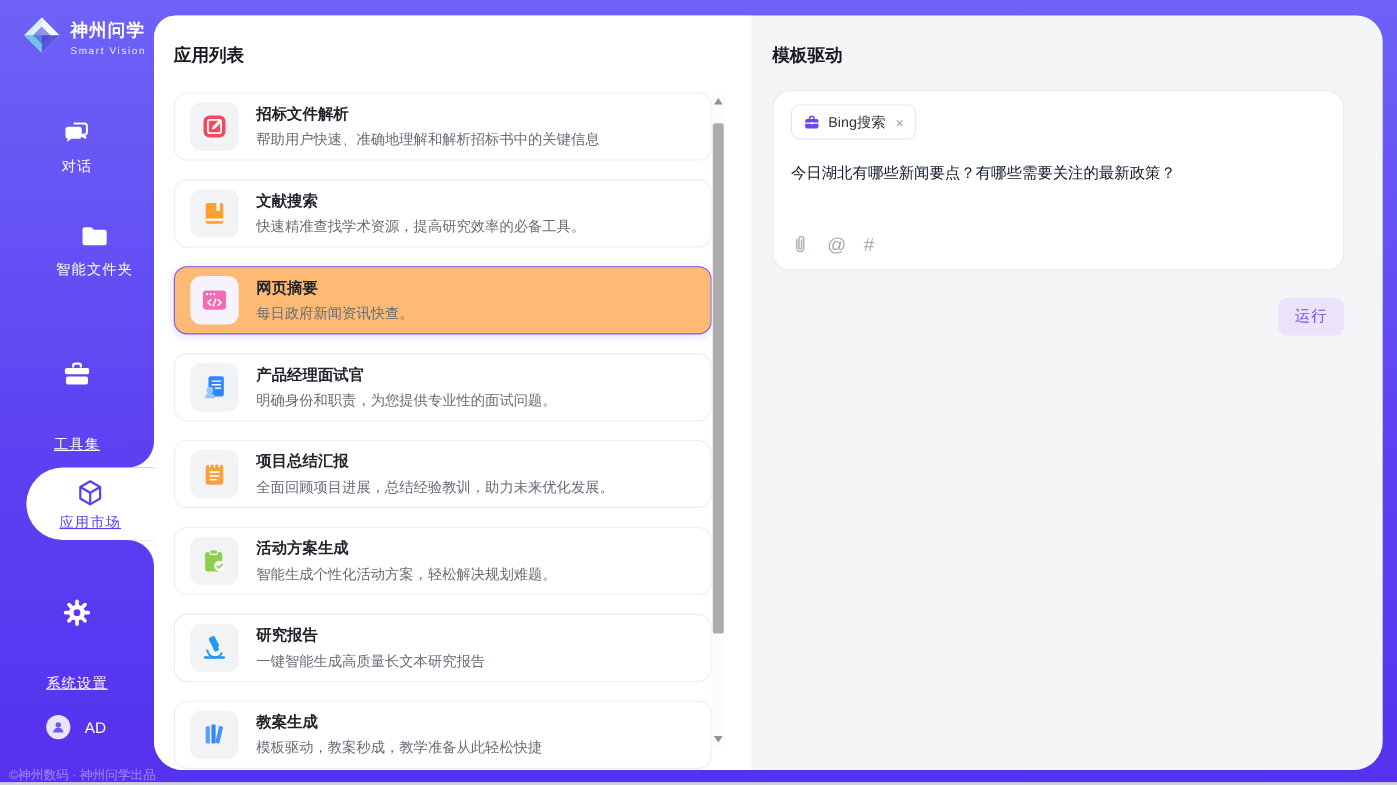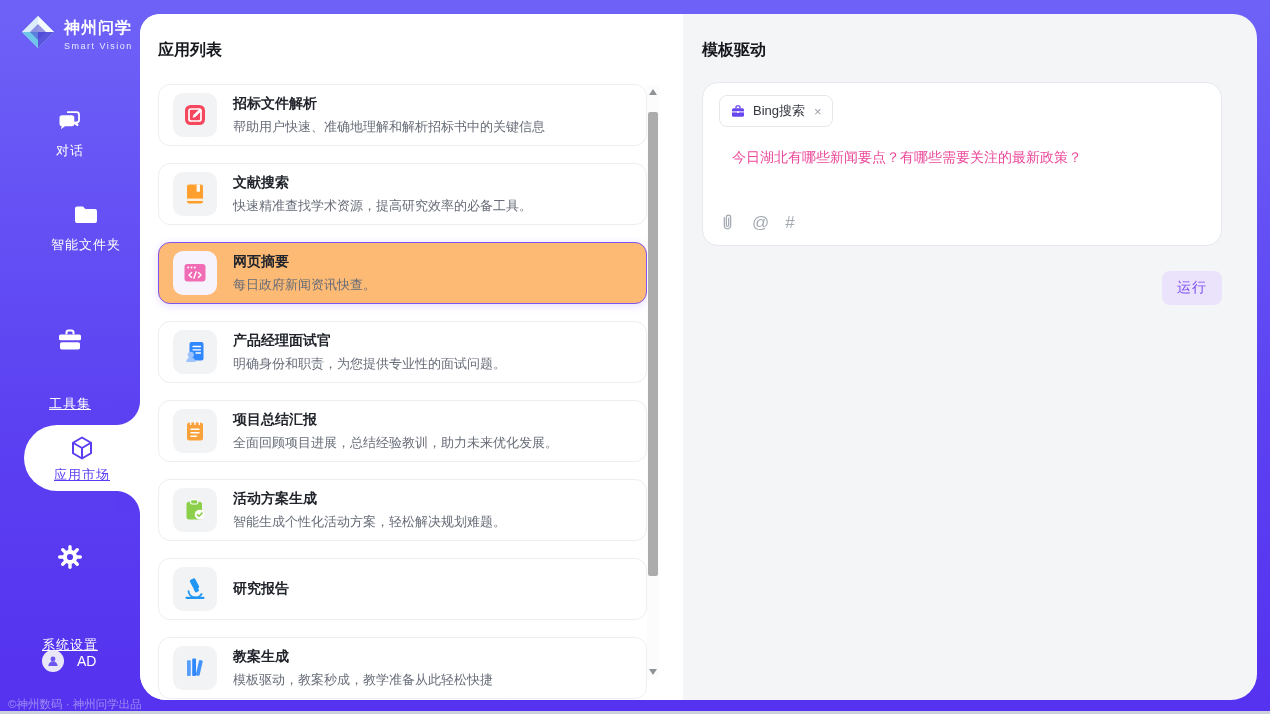--- a/index.html
+++ b/index.html
@@ -15,21 +15,21 @@
   .logo-text i { display:block; color:#e8ecff; font-size:9px; font-style:normal; letter-spacing:1.5px; margin-top:2px; }
   .nav-item { position:absolute; left:0; width:140px; display:flex; flex-direction:column;
     align-items:center; cursor:pointer; }
   .nav-item .nav-icon { width:30px; height:30px; color:#fff; }
   .nav-item .nav-label { margin-top:6px; font-size:13px; color:#fff; letter-spacing:1px; }
   .nav-item.underline .nav-label { text-decoration:underline;margin-top:40px; }
   .nav-item:nth-of-type(1){ top:106px; }
   .nav-item:nth-of-type(2){ top:200px;padding-left:32px; }
   .nav-item:nth-of-type(3){ top:325px; }
   .nav-item:nth-of-type(4){ top:425px; }
-  .nav-item:nth-of-type(5){ top:542px;gap:24px; }
+  .nav-item:nth-of-type(5){ top:542px; }
   .nav-item.active { left:24px; width:116px; height:66px; background:#fff;
     border-radius:33px 0 0 33px; justify-content:center; }
   .nav-item.active .nav-icon { color:#5b3df2; }
   .nav-item.active .nav-label { color:#5b3df2; margin-top:3px; }
   .nav-item.active::before { content:''; position:absolute; right:0; top:-24px; width:24px; height:24px;
     background:radial-gradient(circle 24px at 0 0, #5c41f2 23.5px, #fff 24.5px); }
   .nav-item.active::after { content:''; position:absolute; right:0; bottom:-24px; width:24px; height:24px;
     background:radial-gradient(circle 24px at 0 100%, #593cf1 23.5px, #fff 24.5px); }
   .user-row { position:absolute; left:42px; top:650px; display:flex; align-items:center; gap:13px; cursor:pointer; }
   .avatar { width:22px; height:22px; border-radius:50%; background:#e9e6fa; display:flex;
@@ -64,21 +64,21 @@
 
   
   .detail-pane { position:absolute; left:543px; top:0; width:574px; height:686px; }
   .prompt-card { position:absolute; left:19px; top:68px; width:520px; height:164px;
     background:#fff; border:1px solid #e7e8ec; border-radius:16px; }
   .tag { position:absolute; left:16px; top:12px; height:32px; display:inline-flex; align-items:center;
     gap:7px; padding:0 10px; border:1px solid #e6e7eb; border-radius:8px; background:#fff; cursor:pointer; }
   .tag svg { width:16px; height:16px; color:#6847f1; }
   .tag .tag-label { font-size:13px; color:#32363d; }
   .tag .x { font-size:13px; color:#9aa0a8; margin-left:2px; cursor:pointer; }
-  .prompt-text { position:absolute; left:29px; top:66px; width:480px; font-size:14px; color:#ec4899; cursor:text; }
+  .prompt-text { position:absolute; left:16px; top:66px; width:480px; font-size:14px; color:#0f172a; cursor:text; }
   .attach-row { position:absolute; left:16px; top:130px; display:flex; align-items:center; gap:16px; color:#a4a9b2; }
   .attach-row > span { cursor:pointer; display:inline-flex; align-items:center; }
   .attach-row svg { width:17px; height:20px; }
   .tg { font-size:17px; color:#a4a9b2; }
   .run { position:absolute; right:35px; top:257px; background:#ebe2fc; color:#7b4df3;
     font-size:14px; border:none; border-radius:8px; padding:8px 15px; cursor:pointer;
     font-family:"Liberation Sans","DejaVu Sans",sans-serif; letter-spacing:1px; }
 </style>
 </head>
 <body>
@@ -281,20 +281,21 @@
                 <svg viewBox="0 0 26 26">
                   <rect x="9.5" y="2.5" width="6" height="11" rx="1.6" fill="currentColor" transform="rotate(-28 12.5 8)"></rect>
                   <rect x="12.2" y="11.5" width="4.4" height="4.6" rx="1.2" fill="currentColor" transform="rotate(-28 14.4 13.8)"></rect>
                   <path d="M6.5 14.5a7 7 0 0 0 13.4 2.8" fill="none" stroke="currentColor" stroke-width="1.9"></path>
                   <path d="M4.5 21.8h17" stroke="currentColor" stroke-width="2.2" stroke-linecap="round"></path>
                 </svg>
               </span>
             </span>
             <div class="meta">
               <div class="t">研究报告</div>
+              <div class="d">一键智能生成高质量长文本研究报告</div>
             </div>
           </div>
 
           <div class="app-card">
             <span class="tile">
               <span style="color: rgb(47, 136, 255);">
                 <svg viewBox="0 0 26 26">
                   <rect x="5" y="5.2" width="3.8" height="15.8" rx="1" fill="currentColor" opacity="0.8"></rect>
                   <rect x="10.2" y="3.6" width="3.8" height="17.4" rx="1" fill="currentColor"></rect>
                   <rect x="15.4" y="5" width="3.8" height="15.8" rx="1" fill="currentColor" opacity="0.9" transform="rotate(13 17.3 12.9)"></rect>

